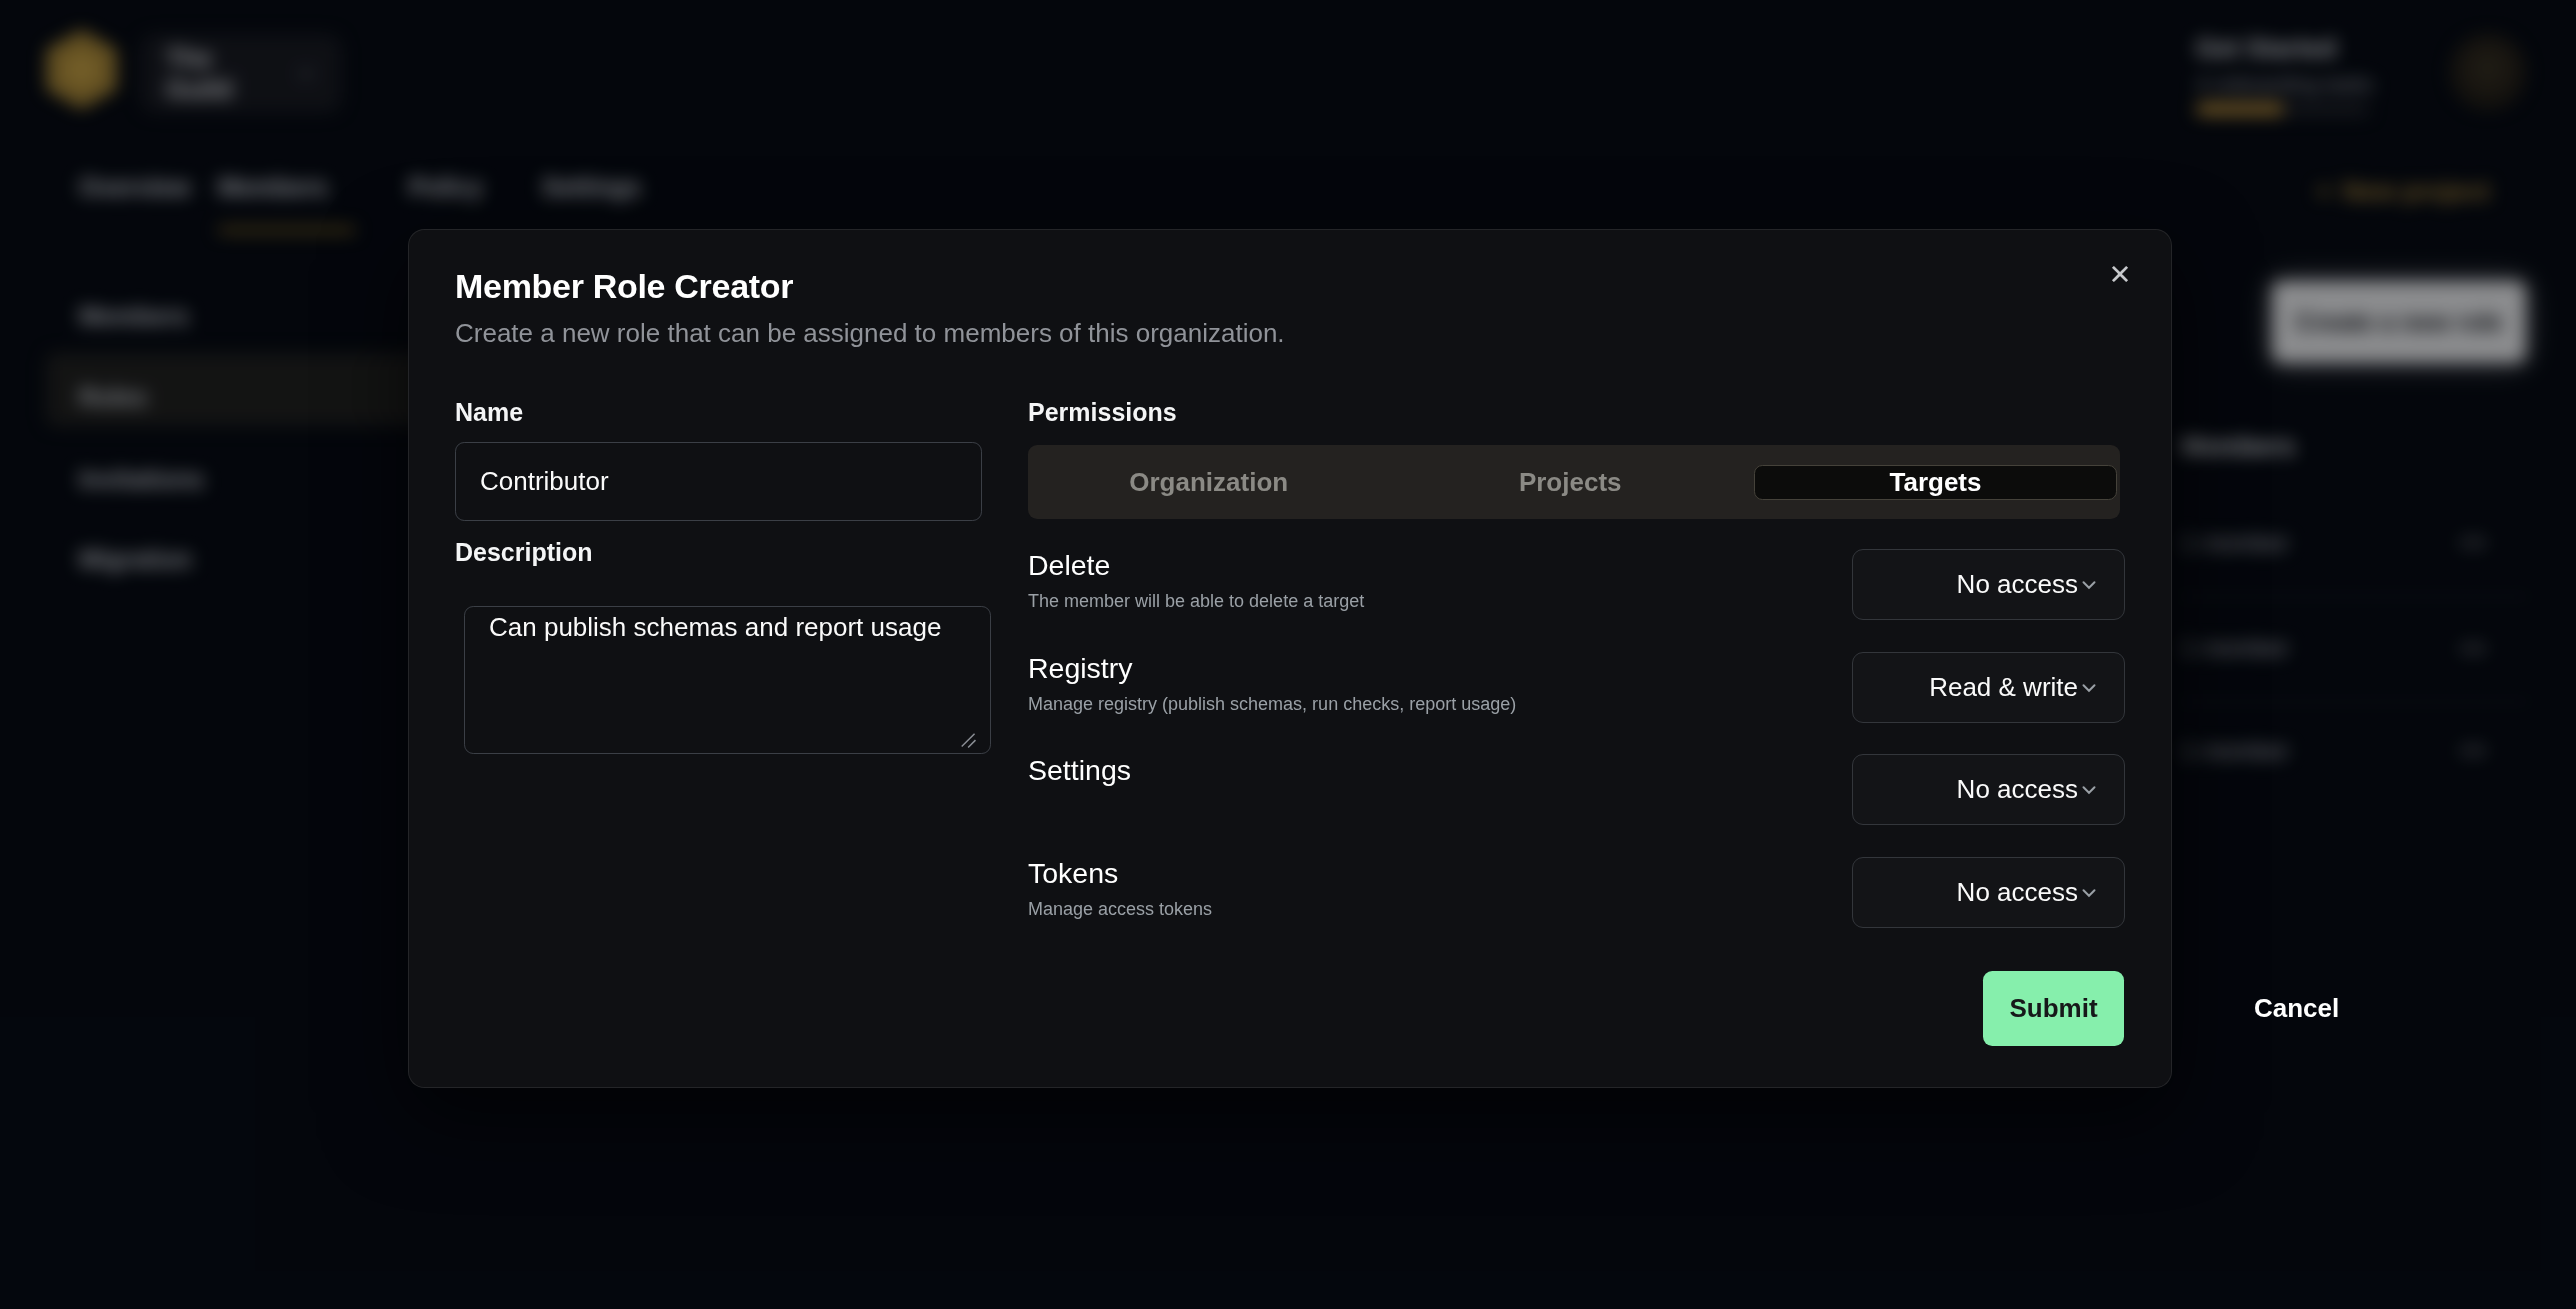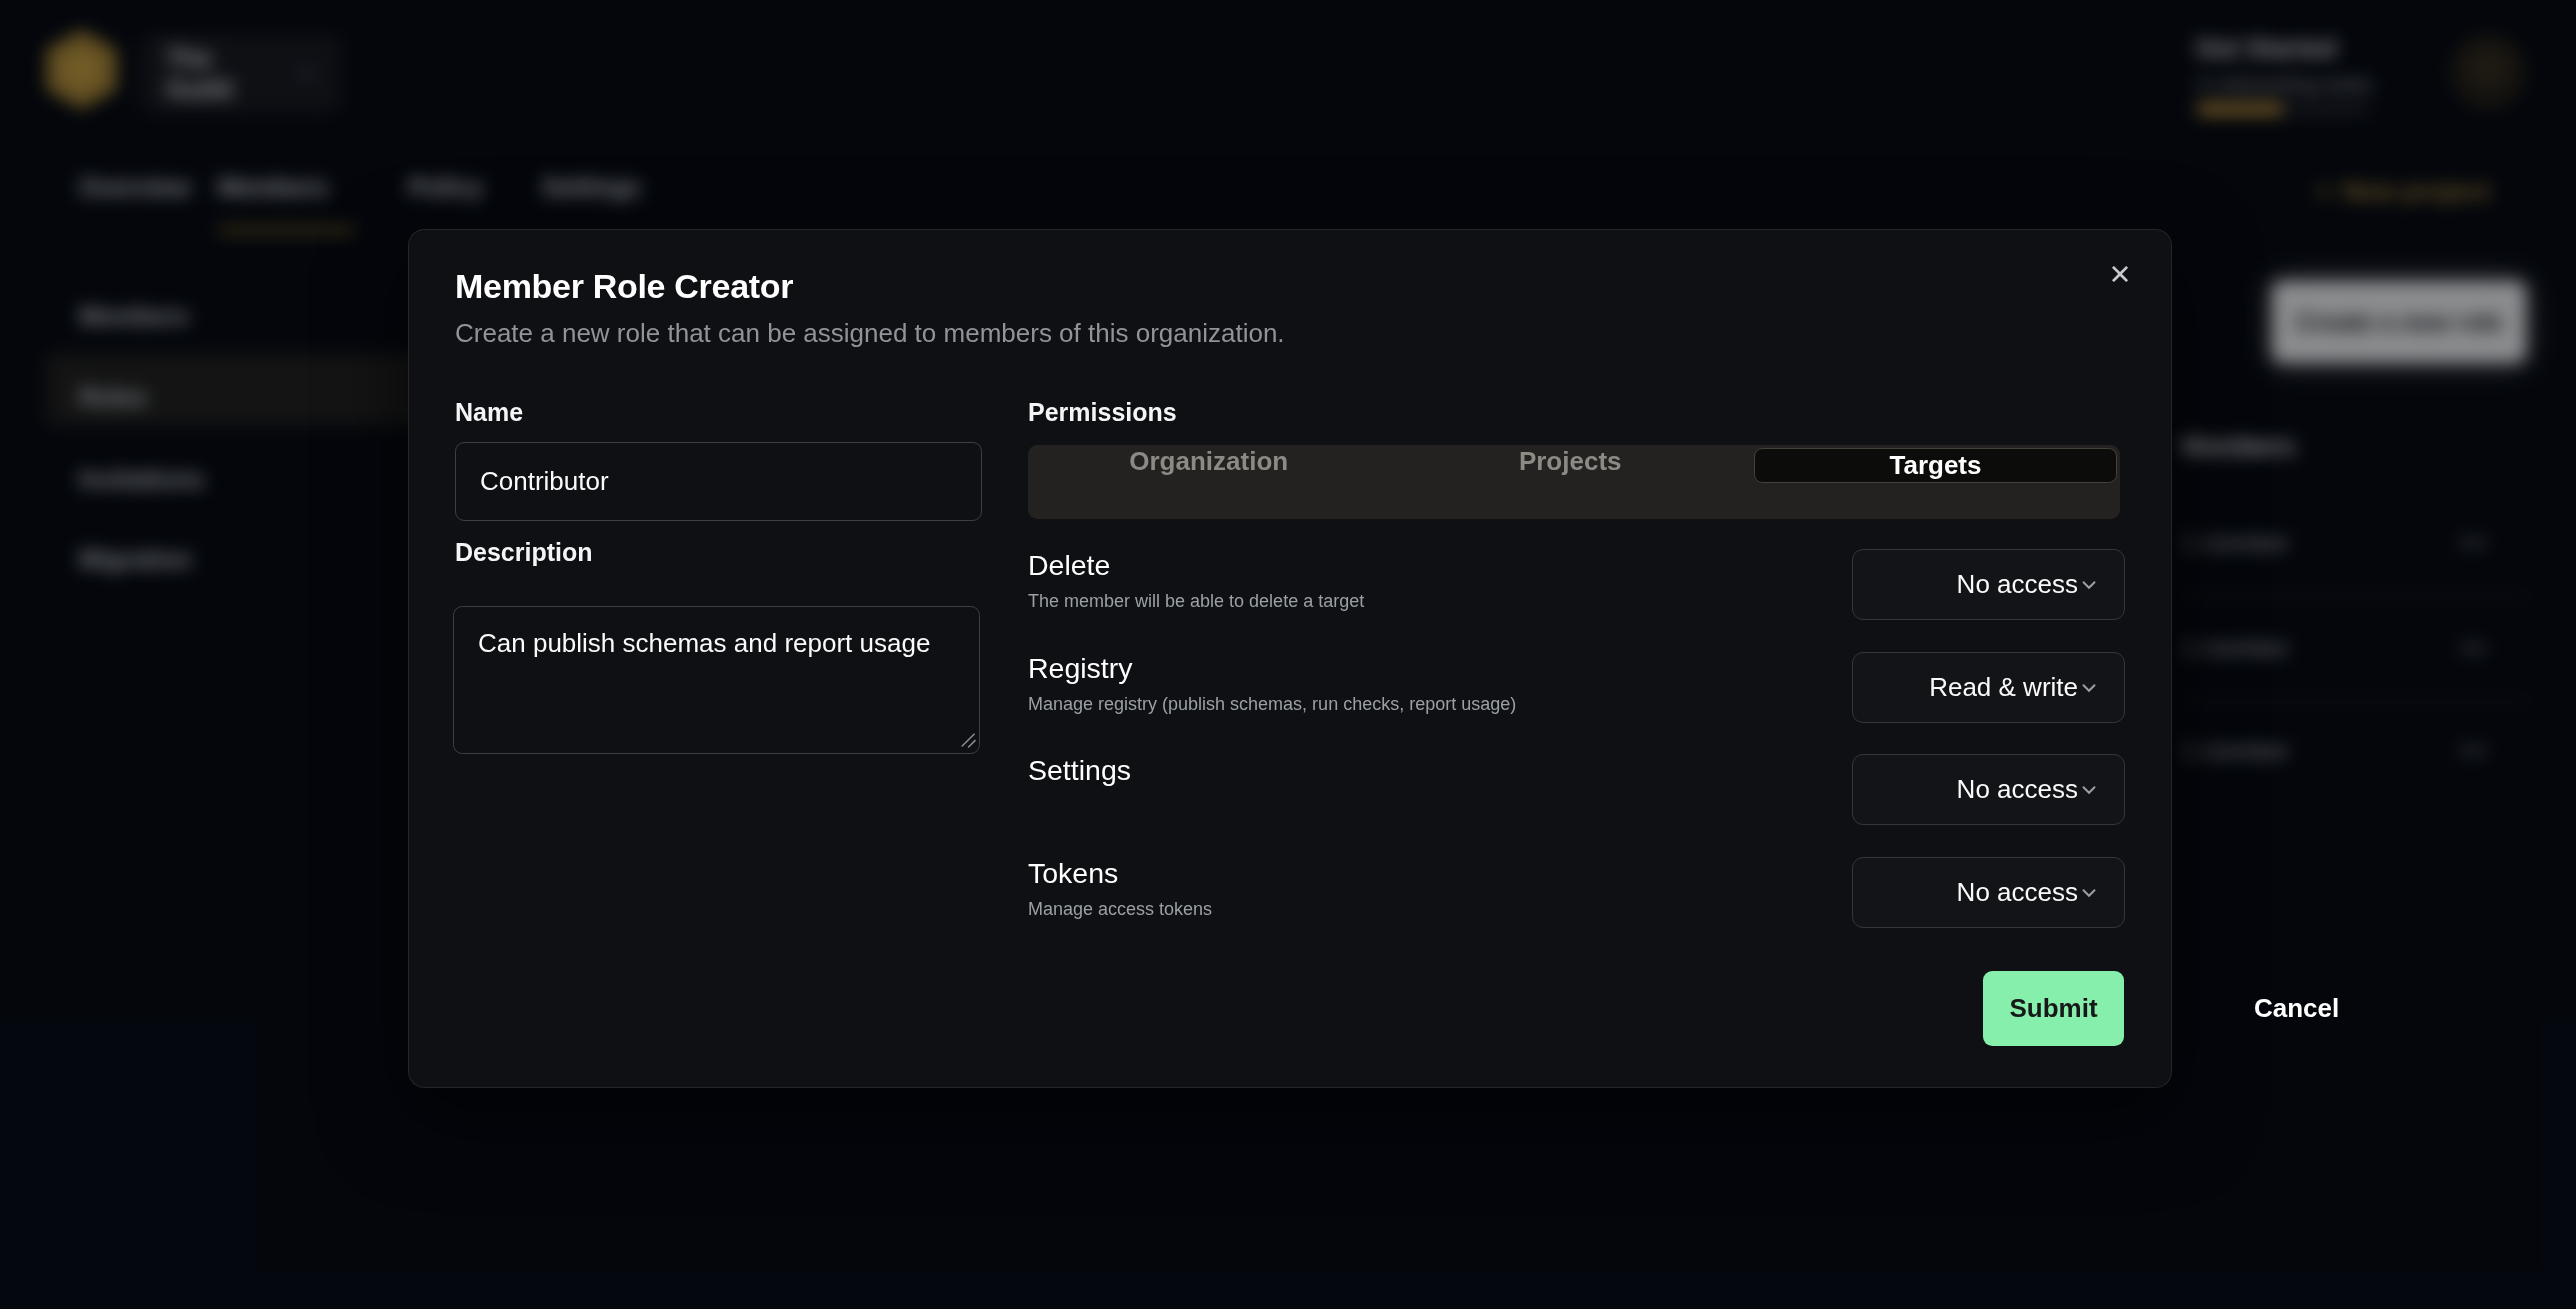--- a/index.html
+++ b/index.html
@@ -42,26 +42,26 @@
          background:#0f1013;border:0.9px solid rgba(255,255,255,.09);
          box-shadow:0 27.5px 83px rgba(0,0,0,.65);}
   .m-close{left:1691px;top:24px;width:40px;height:40px;display:flex;align-items:center;justify-content:center;
            font-size:27.5px;color:#c7c9cc;cursor:pointer;background:none;border:none;}
   .m-title{left:46px;top:37px;font-size:34px;font-weight:700;color:#ffffff;letter-spacing:-0.3px;}
   .m-sub{left:46px;top:88px;font-size:26px;color:#909399;}
   .f-label{font-size:25px;font-weight:600;color:#f4f5f6;}
   .t-input{left:46px;top:212px;width:527px;height:79px;box-sizing:border-box;border-radius:9.2px;
            border:1.4px solid #3b3f46;background:transparent;color:#fafafa;font-size:26px;
            padding:0 24px;font-family:"Liberation Sans",sans-serif;outline:none;}
-  .t-area{left:44px;top:376px;width:527px;height:148px;box-sizing:border-box;border-radius:9.2px;
+  .t-area{left:55px;top:376px;width:527px;height:148px;box-sizing:border-box;border-radius:9.2px;
           border:1.4px solid #3b3f46;background:transparent;color:#fafafa;font-size:26px;
-          padding:20px 24px;font-family:"Liberation Sans",sans-serif;resize:none;outline:none;line-height:1.3;}
+          padding:4px 24px;font-family:"Liberation Sans",sans-serif;resize:none;outline:none;line-height:1.3;}
   .resize-icon{left:549px;top:500px;width:18.4px;height:18.4px;color:#8b8f96;}
   .seg-strip{left:619px;top:215px;width:1092px;height:74px;border-radius:9.2px;background:#242220;
-             display:flex;align-items:flex-start;}
+             display:flex;align-items:center;}
   .seg{flex:1;display:flex;align-items:center;justify-content:center;font-size:26px;font-weight:600;
        color:#8b8a85;border-radius:8.3px;cursor:pointer;background:none;border:none;
        font-family:"Liberation Sans",sans-serif;}
   .seg.active{background:#0c0c0b;border:1.4px solid #45423a;color:#ffffff;margin:2.8px;}
   .perm-row{left:619px;width:1097px;height:83px;}
   .perm-name{position:absolute;left:0;top:0;font-size:28.5px;font-weight:400;color:#ffffff;}
   .perm-desc{position:absolute;left:0;top:42px;font-size:18px;color:#9aa0a6;}
   .perm-select{position:absolute;right:0;top:0;width:273px;height:71px;box-sizing:border-box;
                border-radius:11px;border:1.4px solid #33363b;background:#131417;cursor:pointer;
                display:flex;align-items:center;justify-content:flex-end;padding:0 24px;

